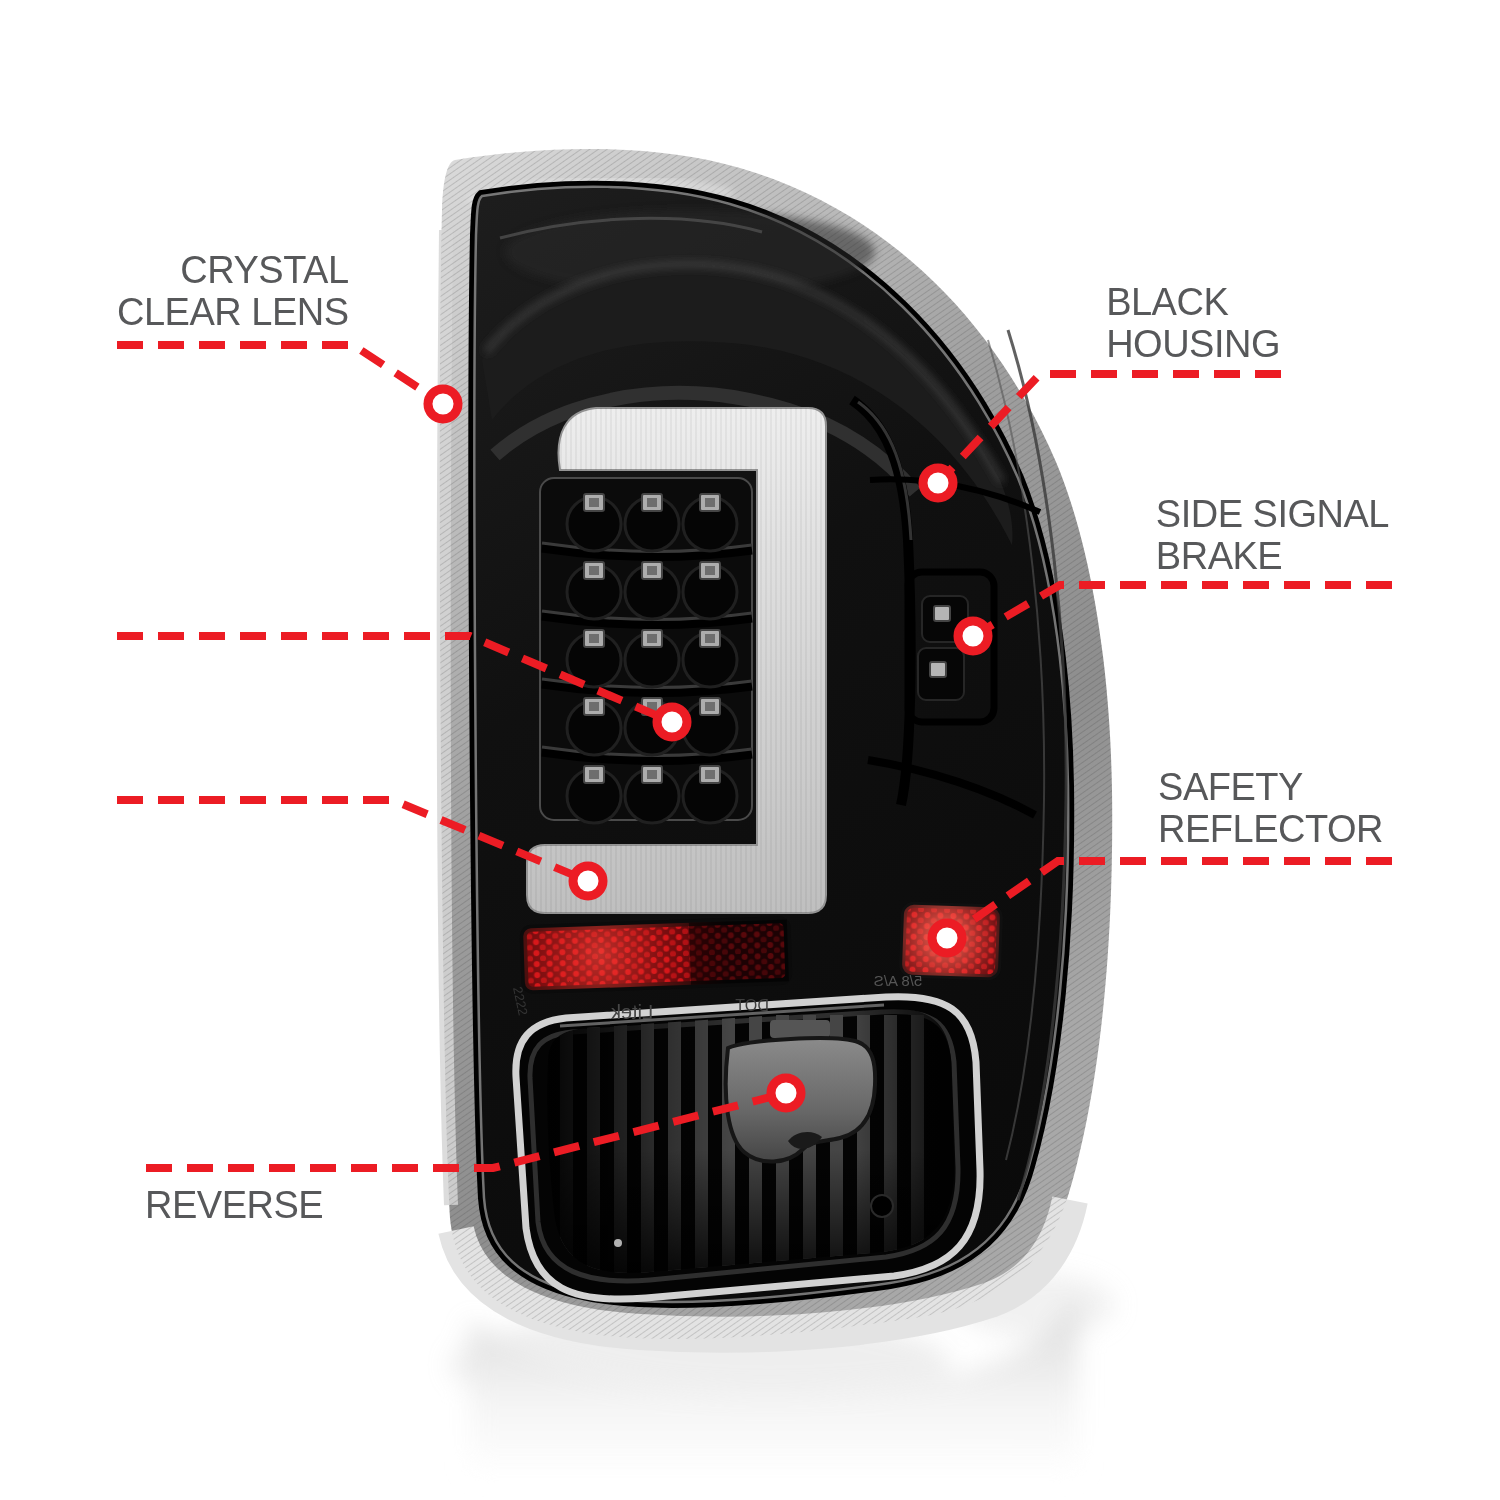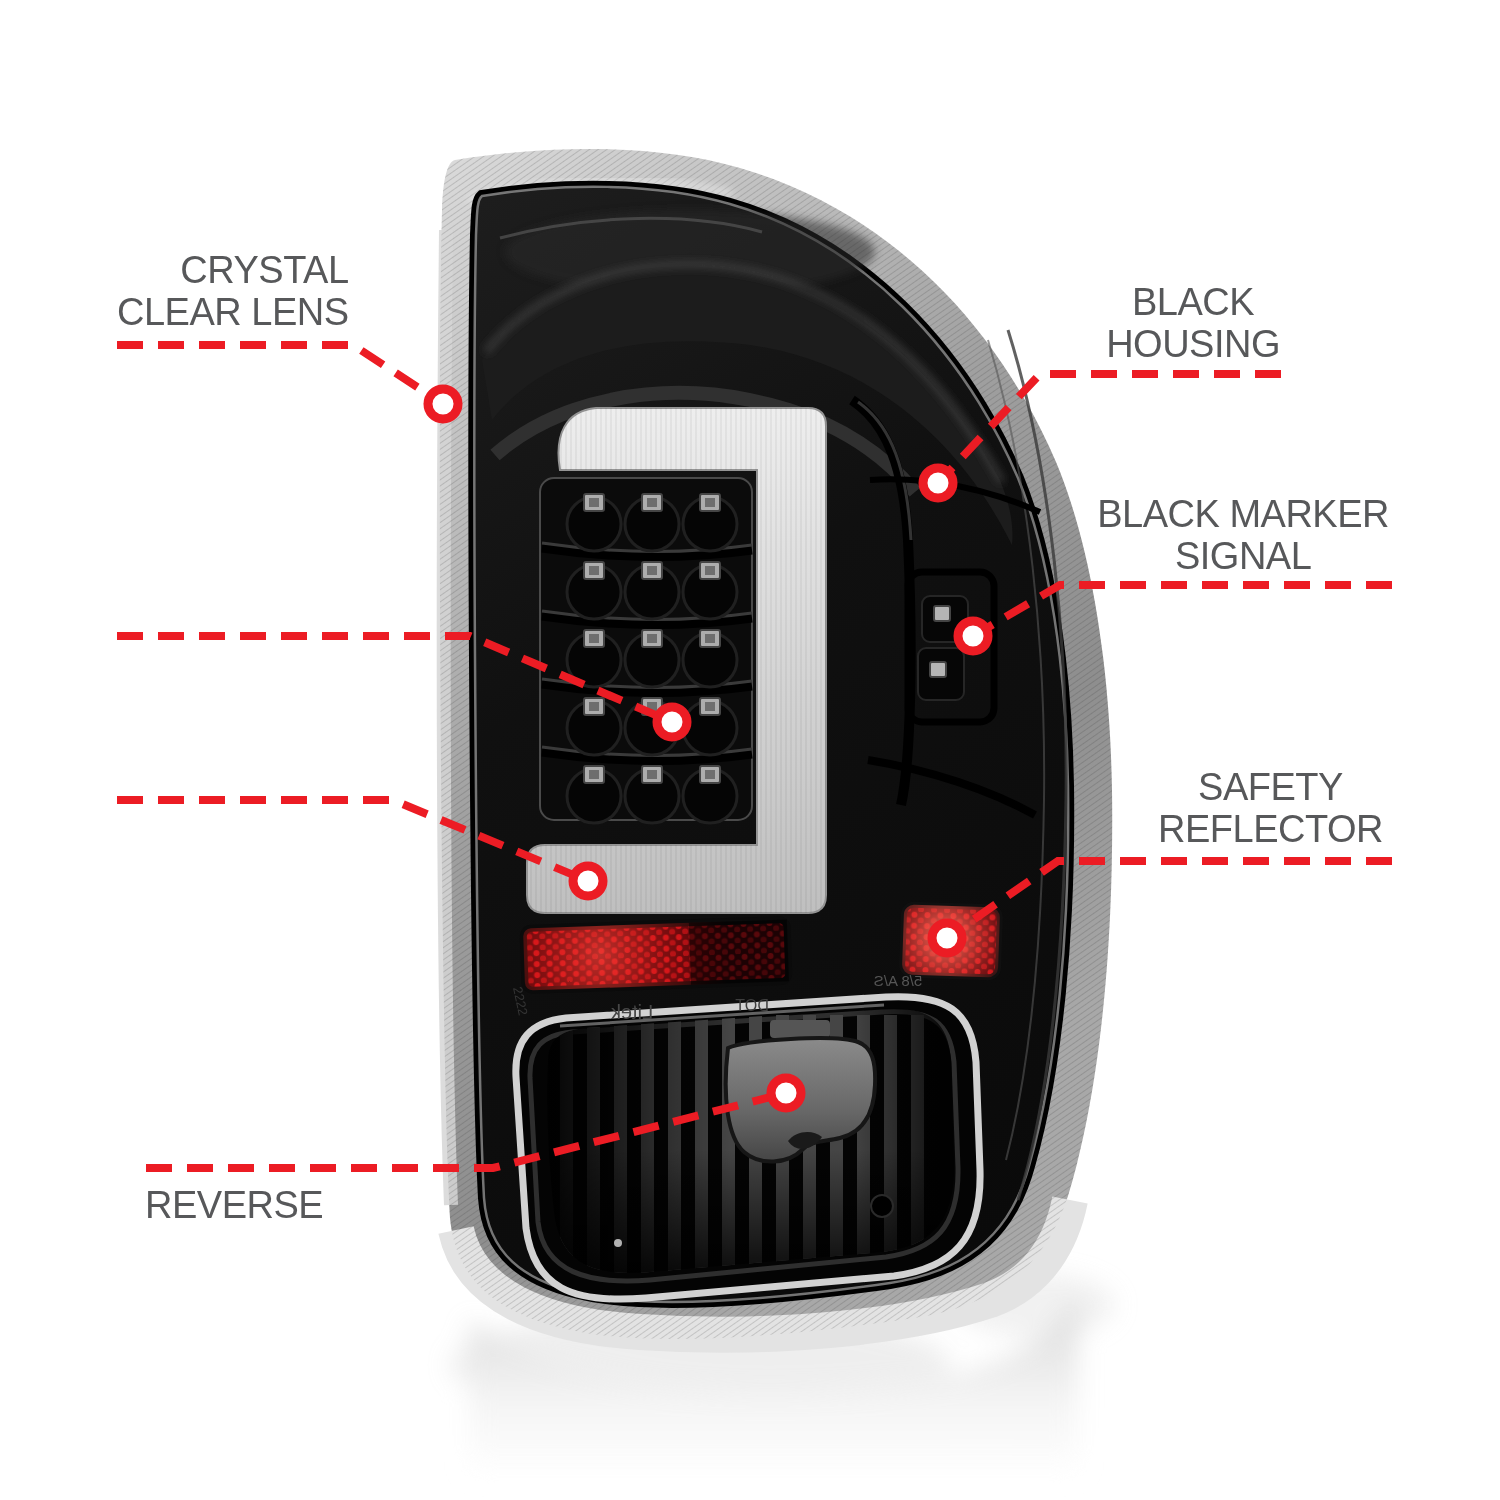--- a/index.html
+++ b/index.html
@@ -2,21 +2,21 @@
 <html style="--accent: #EC1C24; --label: #57585A; --dotfill: #FFFFFF;"><head>
 <meta charset="utf-8">
 <style>
   :root{ --accent:#EC1C24; --label:#57585A; --dotfill:#FFFFFF; }
   html,body{margin:0;padding:0;background:#fff;}
   .stage{position:relative;width:1500px;height:1500px;background:#fff;overflow:hidden;
          font-family:"Liberation Sans", sans-serif;}
   .stage svg.art{position:absolute;left:0;top:0;z-index:1;}
   .callout-label{position:absolute;z-index:2;font-size:38px;line-height:42px;
                  color:var(--label);letter-spacing:-0.5px;white-space:nowrap;font-weight:400;text-align:right;}
-  .callout-label.right{text-align:center;}
+  .callout-label.right{text-align:left;}
   .ln{display:block;}
   #leaders polyline{fill:none;stroke:var(--accent);stroke-width:8;stroke-dasharray:26 15;}
   #leaders circle{fill:var(--dotfill);stroke:var(--accent);stroke-width:9;}
   .mark{font-family:"Liberation Sans", sans-serif;}
 </style>
 </head>
 <body style="background: rgb(255, 255, 255);">
 
 <div class="stage">
 
@@ -324,22 +324,22 @@
   <div class="callout-label" style="left:145px;top:1184px">
     <span class="ln">REVERSE</span>
   </div>
 
   <div class="callout-label right" style="right:220px;top:281px">
     <span class="ln">BLACK</span>
     <span class="ln">HOUSING</span>
   </div>
 
   <div class="callout-label right" style="right:111px;top:493px">
-    <span class="ln">BLACK MARKER</span>
-    <span class="ln">SIGNAL</span>
+    <span class="ln">SIDE SIGNAL</span>
+    <span class="ln">BRAKE</span>
   </div>
 
   <div class="callout-label right" style="right:117px;top:766px">
     <span class="ln">SAFETY</span>
     <span class="ln">REFLECTOR</span>
   </div>
 
 </div>
 
 </body></html>

